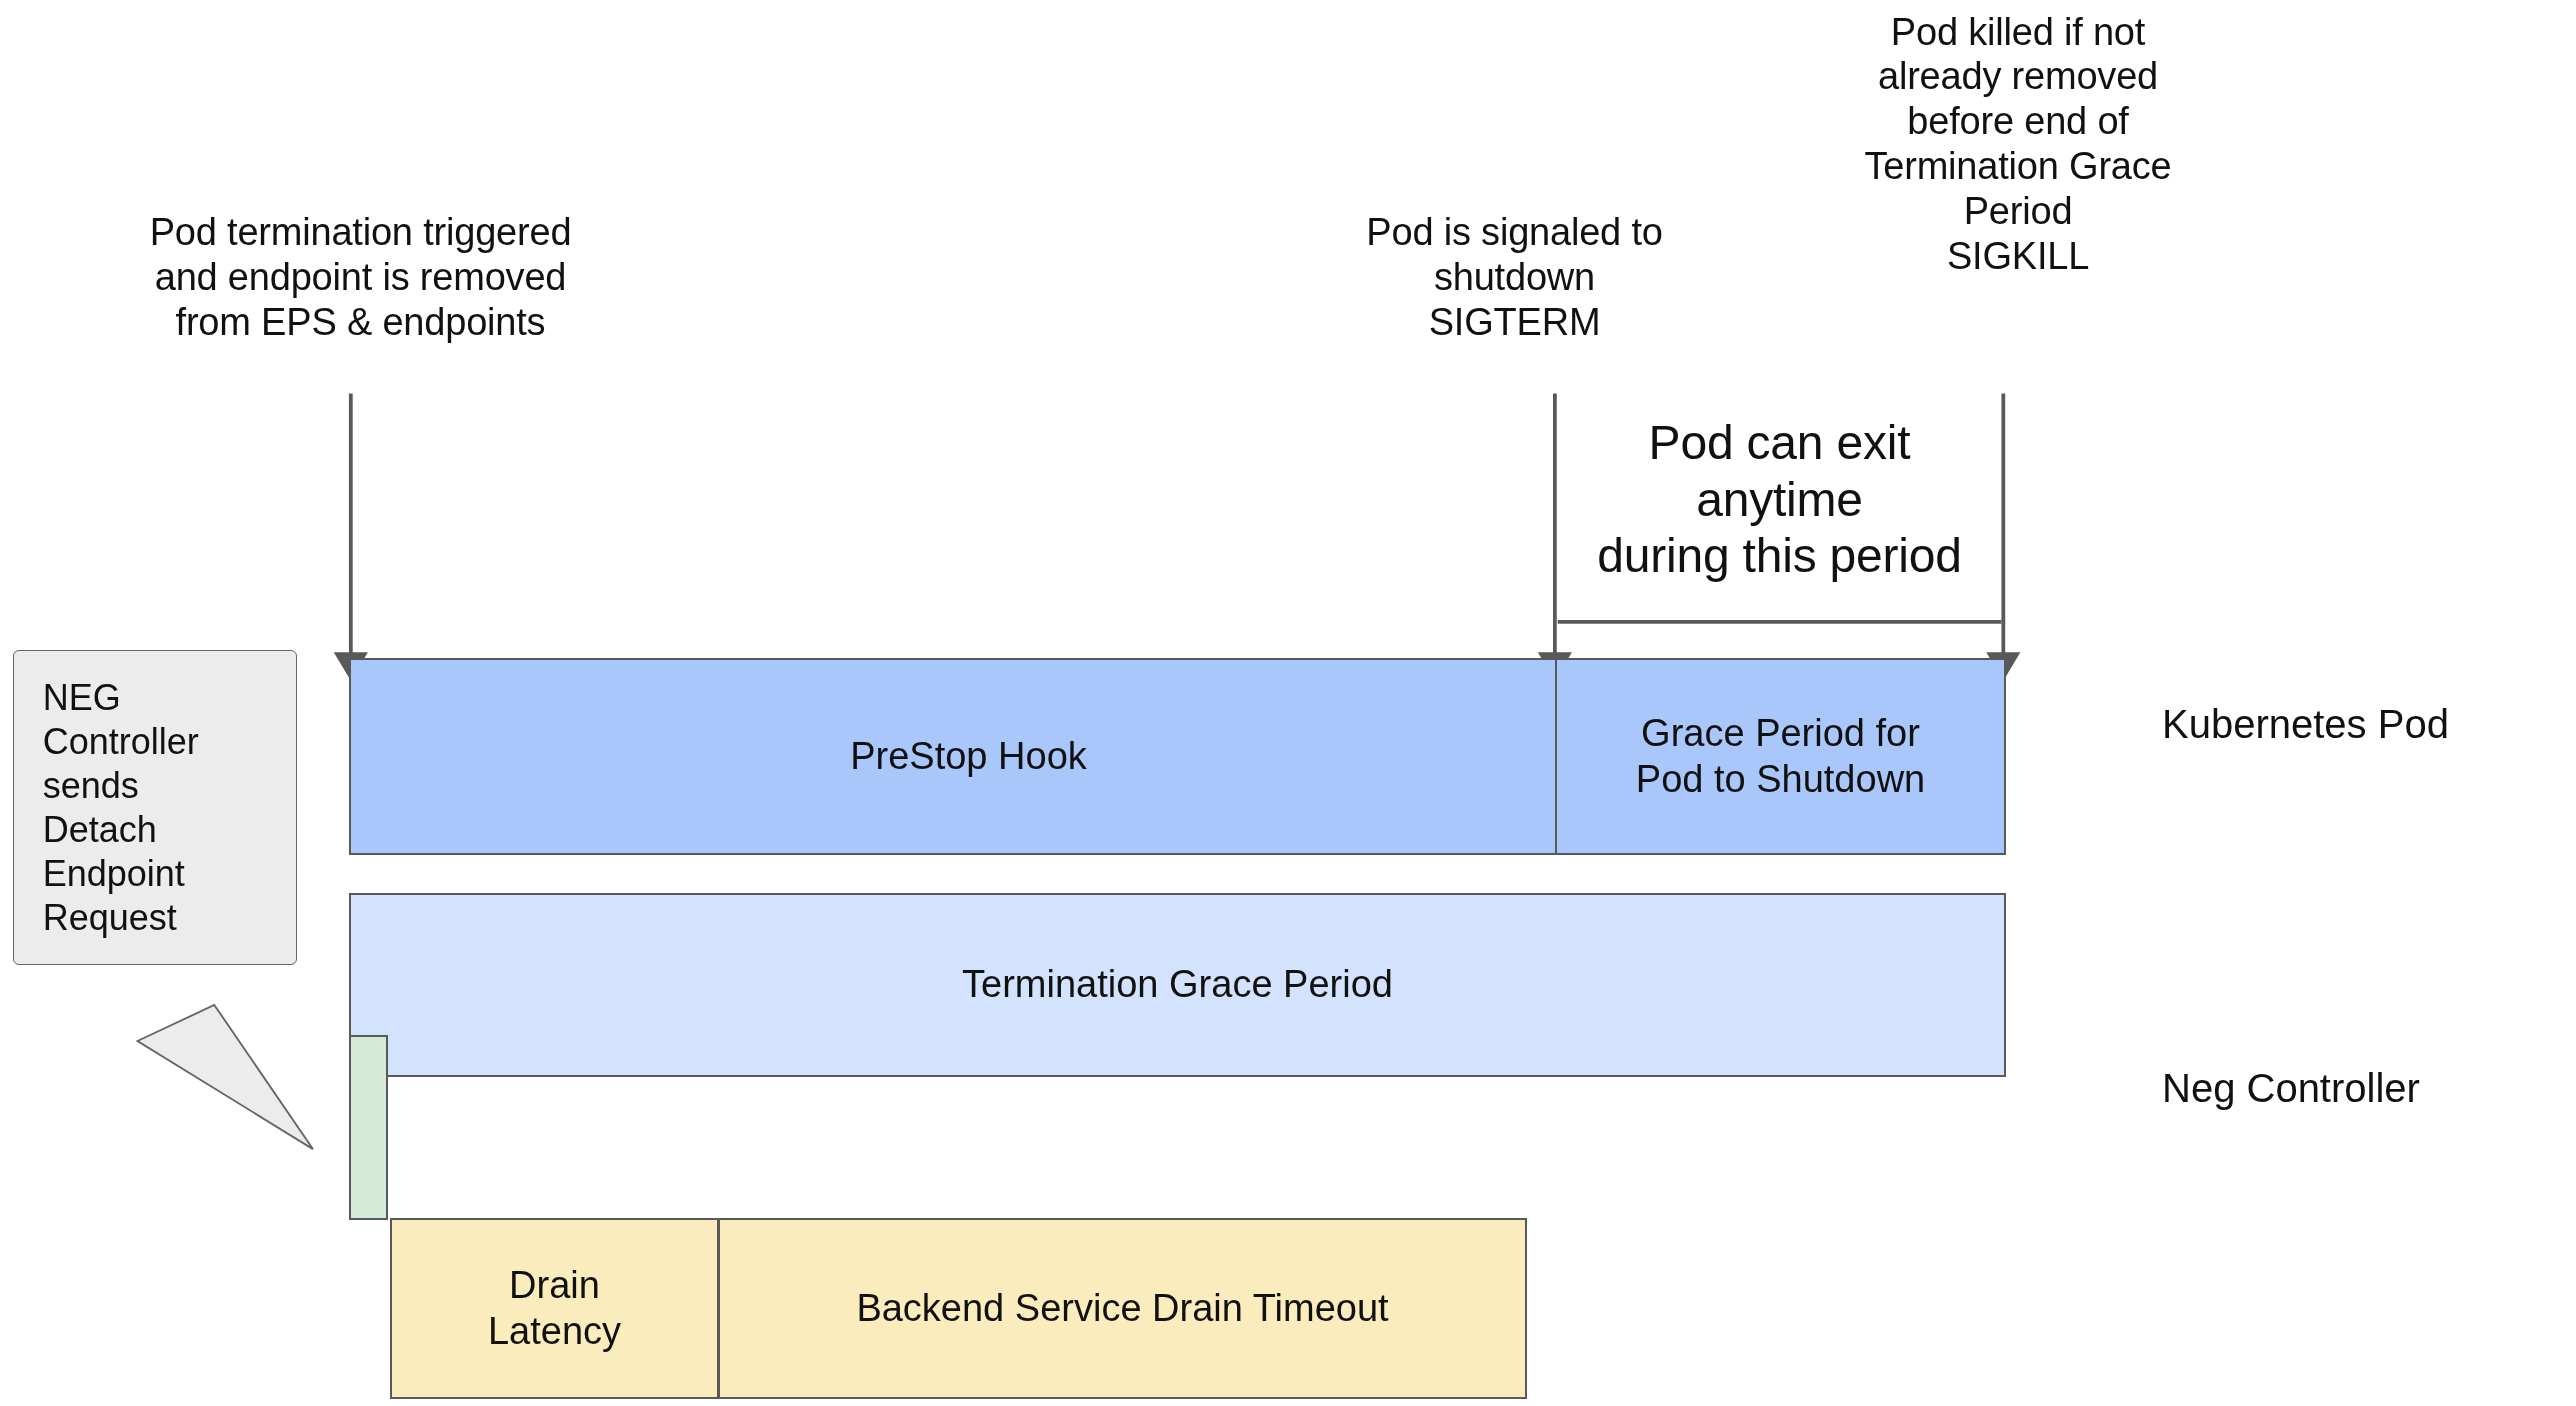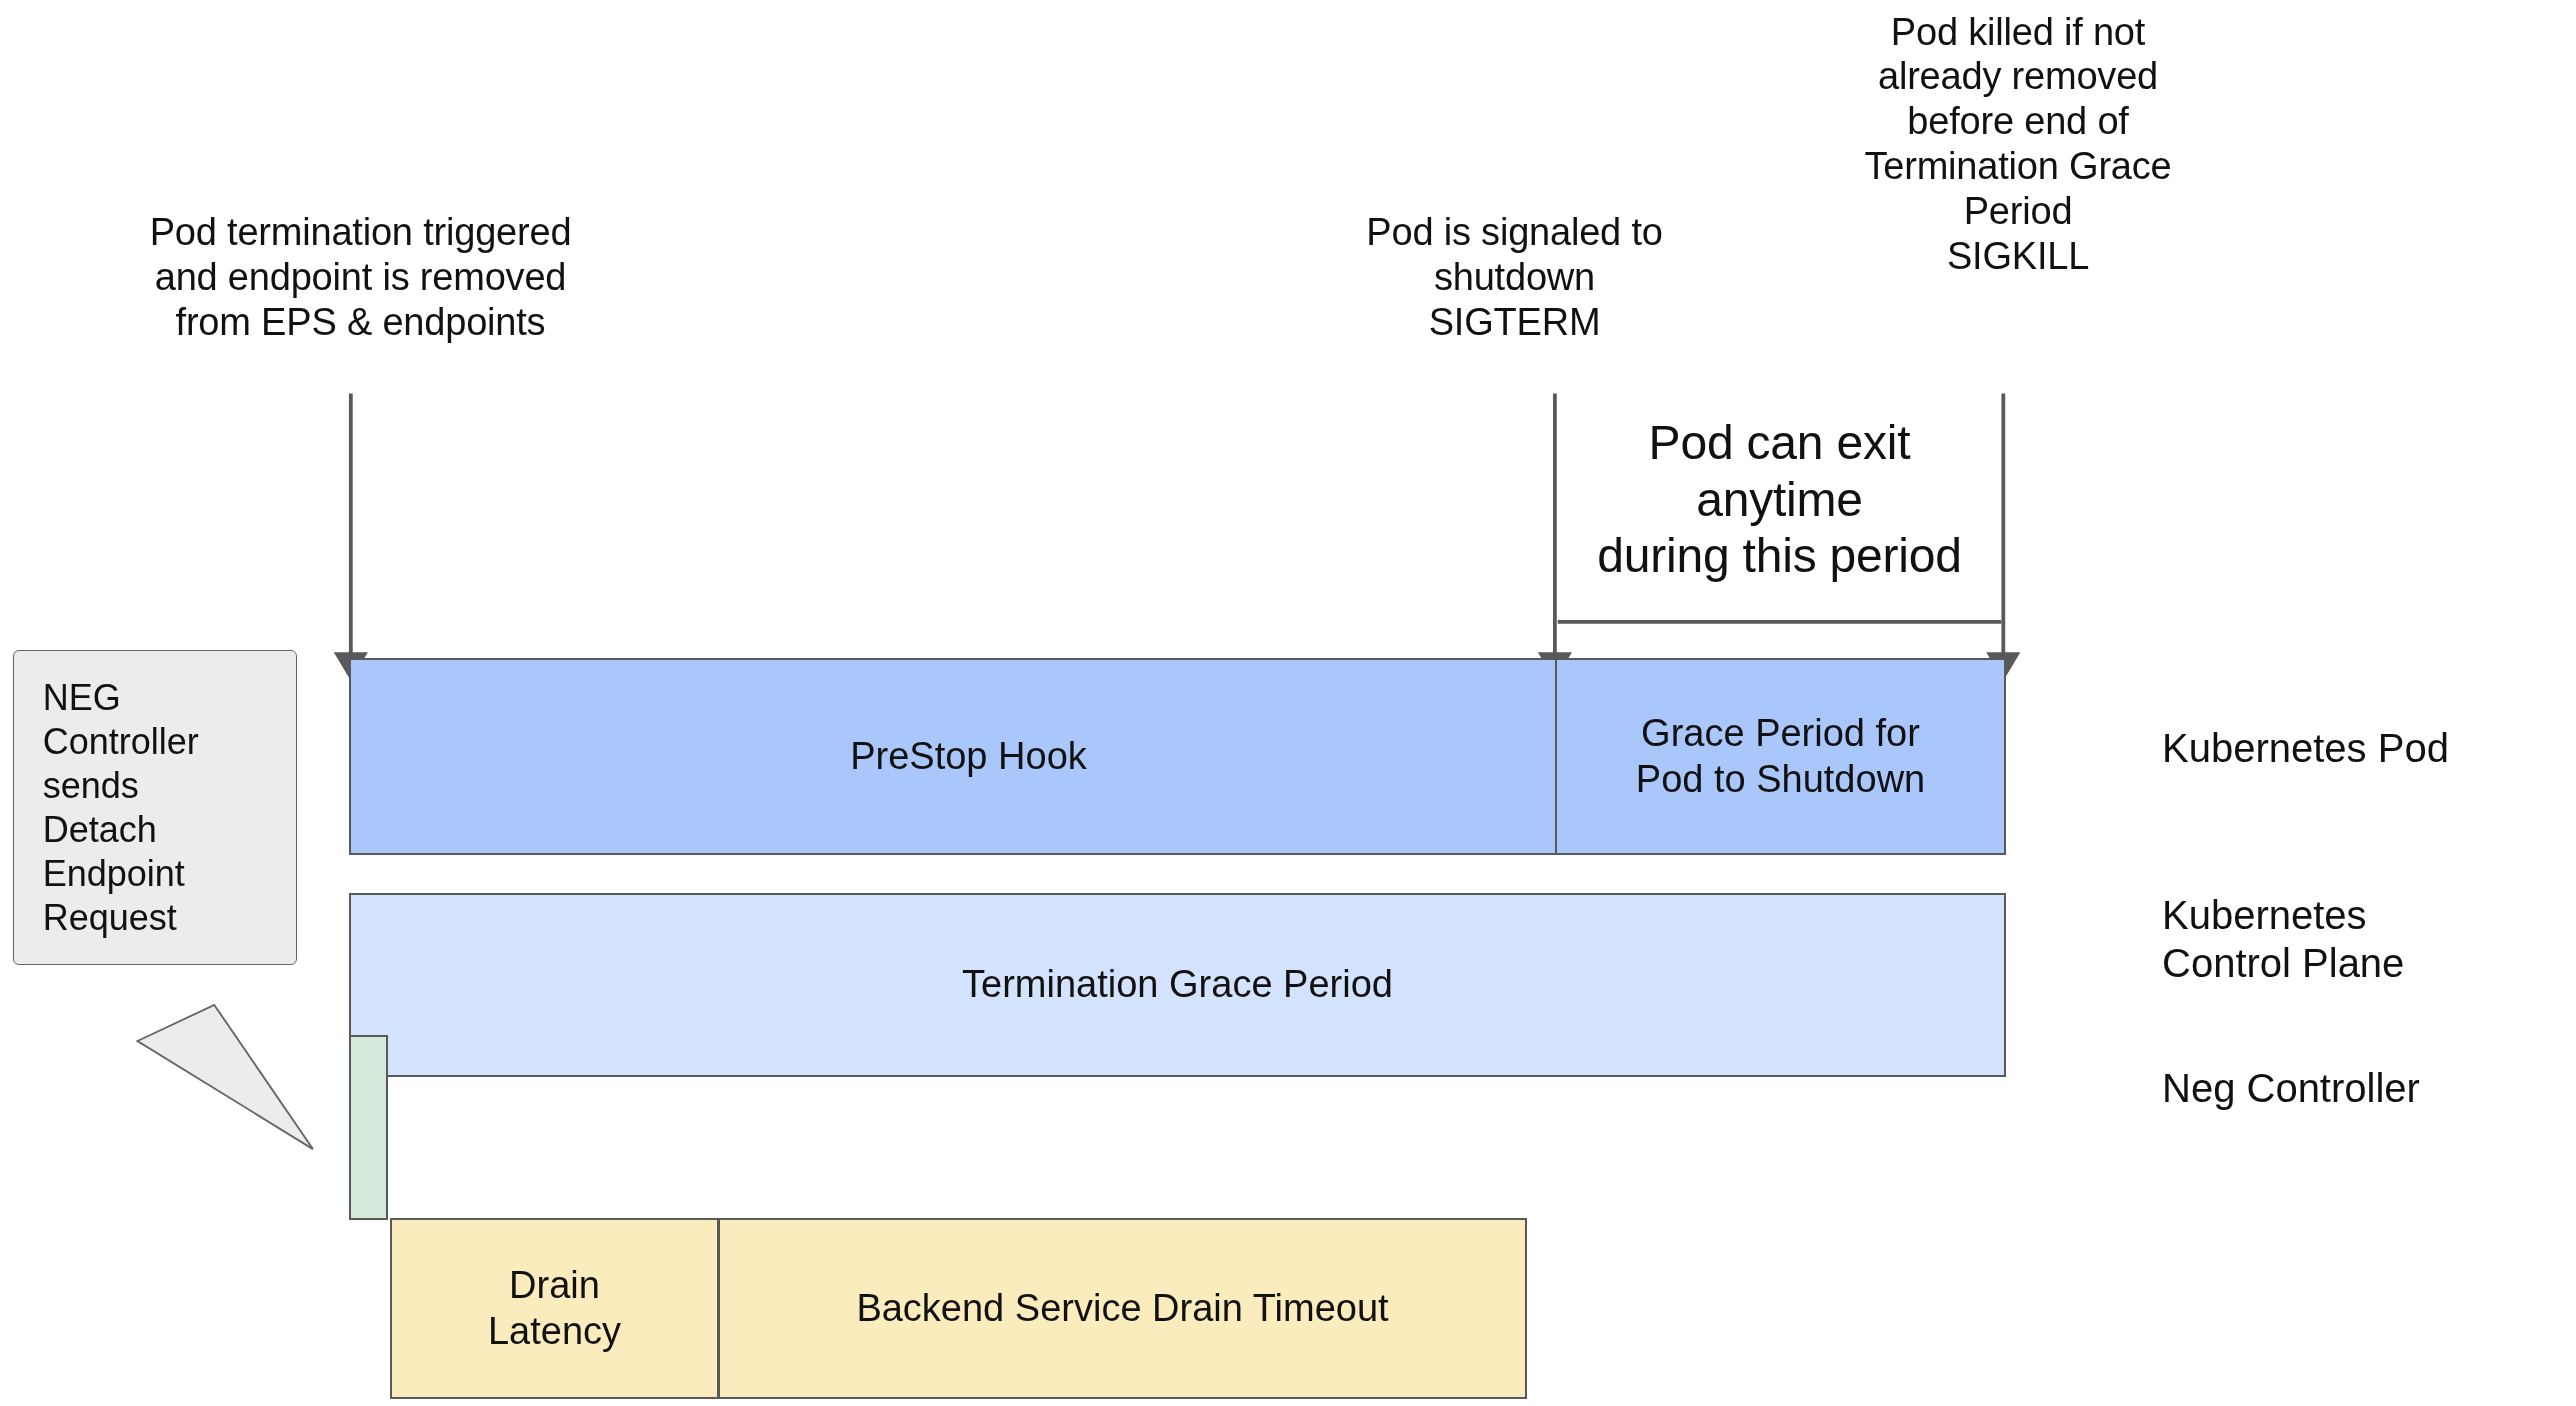--- a/index.html
+++ b/index.html
@@ -149,22 +149,20 @@
 
   <div class="bar bar-tgp" style="left:349px; top:853px; width:1657px; height:184px;">Termination Grace Period</div>
 
   <div class="bar bar-neg" style="left:349px; top:1035px; width:39px; height:185px;"></div>
 
   <div class="bar bar-bsdt" style="left:718px; top:1218px; width:809px; height:181px;">Backend Service Drain Timeout</div>
 
   <div class="bar bar-drain" style="left:390px; top:1218px; width:329px; height:181px;">Drain
 Latency</div>
 
-  <div class="lane-label" style="left:2162px; top:724px; width:408px;">Kubernetes Pod</div>
+  <div class="lane-label" style="left:2162px; top:700px; width:408px;">Kubernetes Pod</div>
 
-  <div class="lane-label" style="left:2162px; top:891px; width:408px;">Kubernetes
-Control Plane</div>
 
   <div class="lane-label" style="left:2162px; top:1064px; width:408px;">Neg Controller</div>
 
 
 </div>
 
 
 </body></html>

